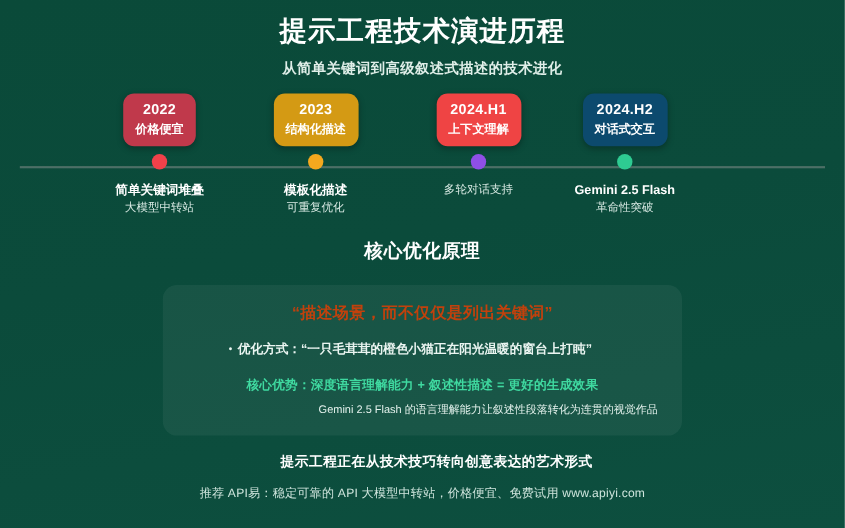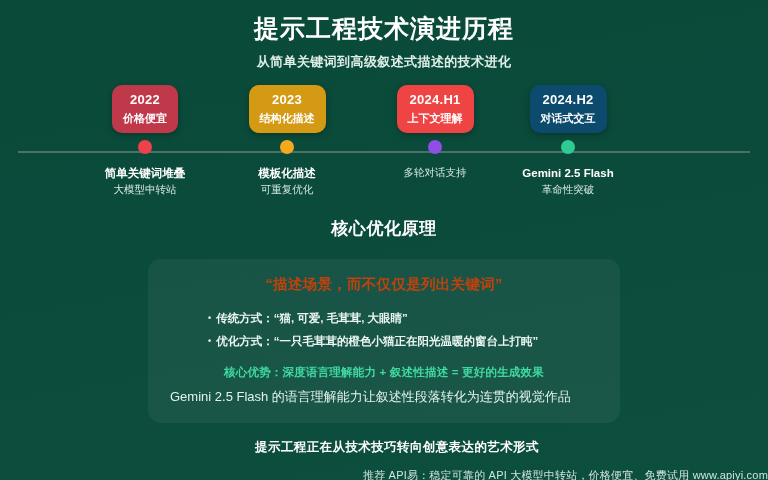--- a/index.html
+++ b/index.html
@@ -96,36 +96,35 @@
     line-height:1.95; white-space:nowrap;
   }
   .bullet .bdot { margin-right:5px; font-size:9px; vertical-align:1px; }
 
   .adv {
     text-align:center; margin-top:13px;
     font-size:11.5px; font-weight:bold; color:#3fd9a0;
     letter-spacing:.2px; white-space:nowrap;
   }
   .adv-sub {
-    text-align:left; margin-top:7px;
-    font-size:13px; color:#e4f2ed; line-height:1.5;
+    text-align:right; margin-top:7px;
+    font-size:10px; color:#e4f2ed; line-height:1.5;
     white-space:nowrap;
   }
 
   
   .footer { text-align:center; margin-top:16px; }
   .footer .f1 {
     font-size:12.5px; font-weight:bold; color:#ffffff;
     letter-spacing:.4px;
     margin-left:26px;
   }
   .footer .f2 {
     margin-top:12px; font-size:11px; color:#cfe5dd;
     letter-spacing:.2px;
-    text-align:right;
   }
 </style>
 </head>
 <body>
 
 <div class="header">
   <div class="title">提示工程技术演进历程</div>
   <div class="subtitle">从简单关键词到高级叙述式描述的技术进化</div>
 </div>
 
@@ -180,23 +179,20 @@
   </div>
 </div>
 
 <div class="core-heading">核心优化原理</div>
 
 <div class="panel">
   <div class="quote">“描述场景，而不仅仅是列出关键词”</div>
 
   <div class="bullets">
     <div class="bullet">
-      <span class="bdot">•</span><span>传统方式：“猫, 可爱, 毛茸茸, 大眼睛”</span>
-    </div>
-    <div class="bullet">
       <span class="bdot">•</span><span>优化方式：“一只毛茸茸的橙色小猫正在阳光温暖的窗台上打盹”</span>
     </div>
   </div>
 
   <div class="adv">核心优势：深度语言理解能力 + 叙述性描述 = 更好的生成效果</div>
   <div class="adv-sub">Gemini 2.5 Flash 的语言理解能力让叙述性段落转化为连贯的视觉作品</div>
 </div>
 
 <div class="footer">
   <div class="f1">提示工程正在从技术技巧转向创意表达的艺术形式</div>

